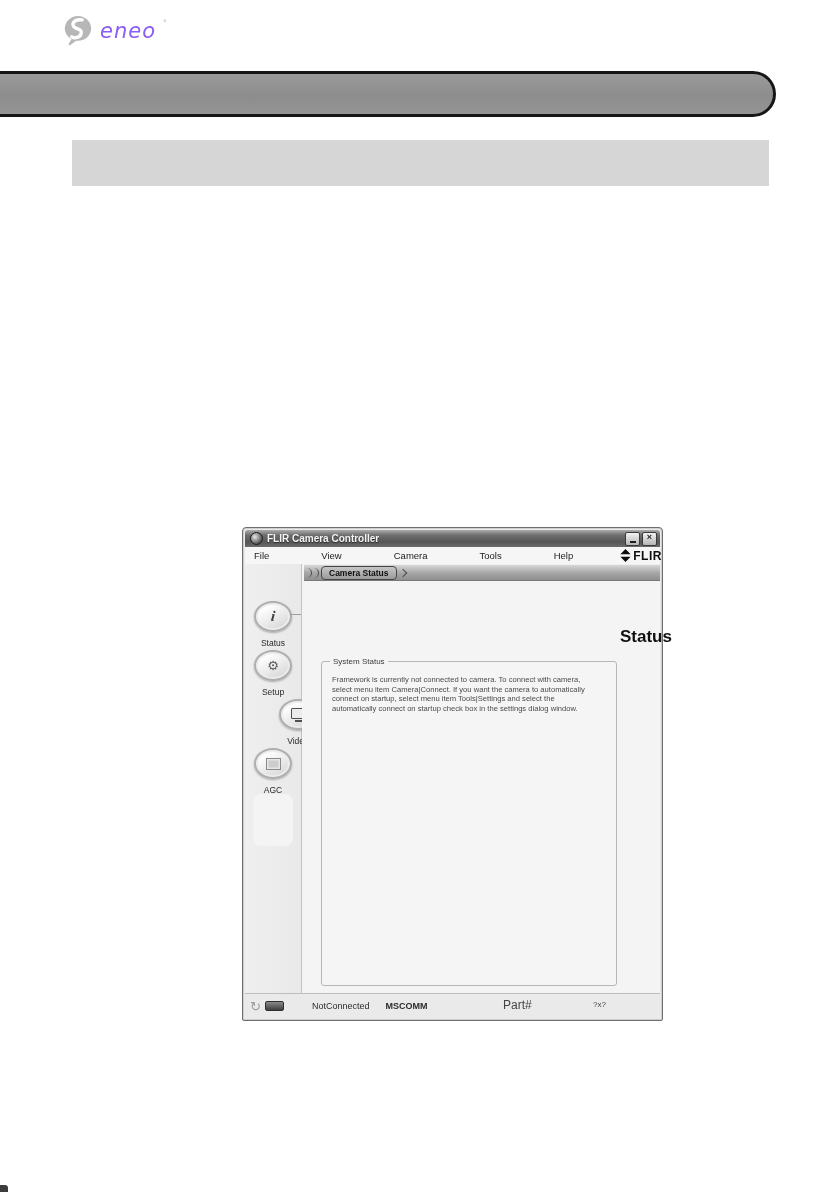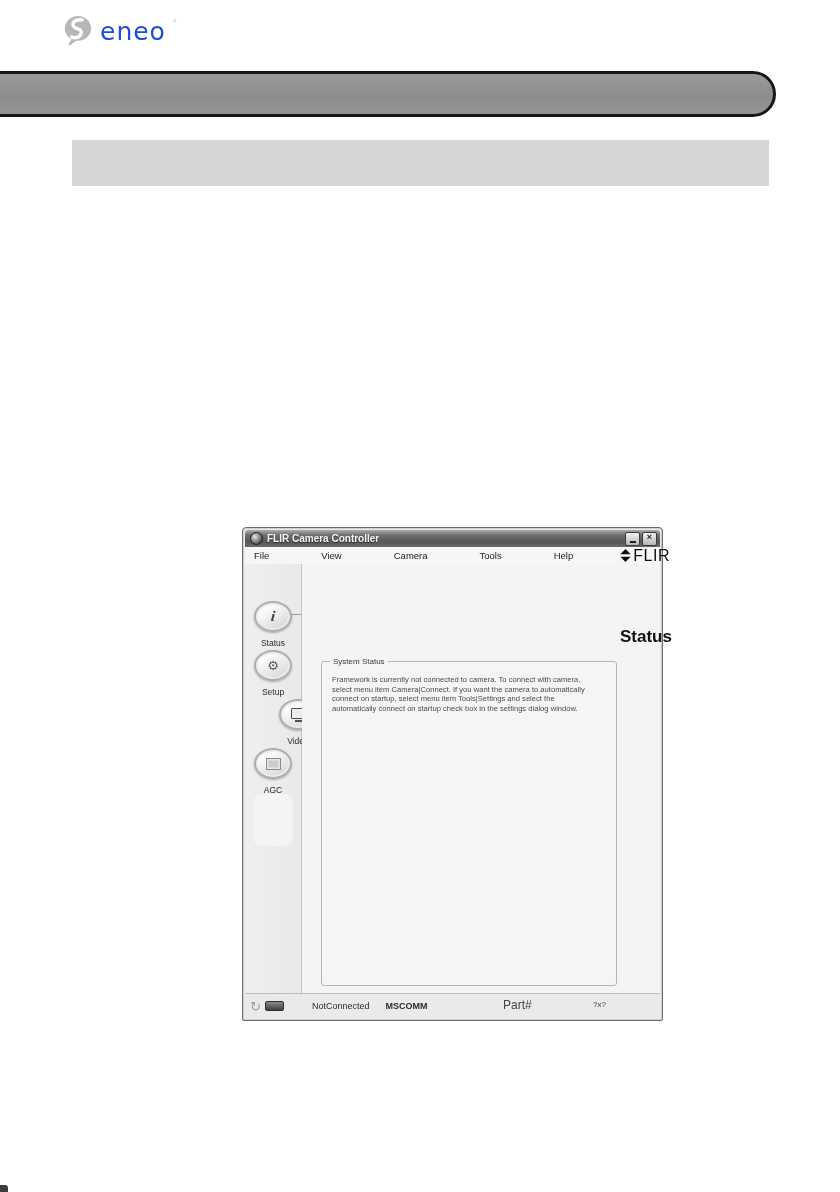--- a/index.html
+++ b/index.html
@@ -3,21 +3,21 @@
 <meta charset="utf-8">
 <style>
   html,body{margin:0;padding:0;}
   body{
     width:840px;height:1192px;position:relative;background:#ffffff;
     font-family:"Liberation Sans","DejaVu Sans",sans-serif;overflow:hidden;
     -webkit-font-smoothing:antialiased;
   }
   
   .eneo-logo{position:absolute;left:62px;top:14px;display:flex;align-items:center;gap:6px;}
-  .eneo-text{font-family:"DejaVu Sans",sans-serif;font-size:25px;color:#1d4ed8;letter-spacing:1px;}
+  .eneo-text{font-family:"DejaVu Sans",sans-serif;font-style:italic;font-size:21px;color:#8b5cf6;letter-spacing:1px;}
   .eneo-mark{font-size:9px;color:#b4b4b4;vertical-align:top;position:relative;top:-8px;left:1px;}
   .bar-dark{
     position:absolute;left:-30px;top:71px;width:800px;height:40px;
     background:linear-gradient(#9a9a9a,#8d8d8d 55%,#949494);
     border:3px solid #161616;border-radius:24px;
   }
   .bar-light{position:absolute;left:72px;top:140px;width:697px;height:46px;background:#d6d6d6;}
   .corner-mark{position:absolute;left:0;top:1185px;width:8px;height:7px;background:#3c3c3c;border-radius:0 3px 0 0;}
 
   
@@ -41,21 +41,21 @@
     font-size:9px;font-weight:bold;color:#1e1e1e;line-height:1;cursor:default;}
   .min-glyph{width:6px;height:2px;background:#1e1e1e;margin-top:7px;}
   .close-glyph{position:relative;top:-1px;}
 
   .menubar{
     position:absolute;left:2px;top:19px;right:2px;height:17px;background:#f6f6f6;
     border-bottom:1px solid #cdcdcd;display:flex;align-items:center;padding:0 4px;font-size:9.5px;color:#1c1c1c;gap:42px;
   }
   .menu-item{padding:1px 5px;}
   .flir-logo{margin-left:auto;display:flex;align-items:center;gap:2px;padding-right:2px;}
-  .flir-text{font-weight:normal;font-size:16px;letter-spacing:0.5px;color:#0d0d0d;}
+  .flir-text{font-weight:bold;font-size:12px;letter-spacing:0.5px;color:#0d0d0d;}
 
   .sidebar{
     position:absolute;left:2px;top:36px;width:56px;bottom:26px;
     background:linear-gradient(90deg,#efefef,#e9e9e9);border-right:1px solid #c3c3c3;
   }
   .side-item{position:absolute;left:0;width:56px;display:flex;flex-direction:column;align-items:center;}
   .oval{
     width:34px;height:27px;border-radius:50%;
     background:linear-gradient(150deg,#ffffff 20%,#d6d6d6 90%);
     border:2px solid #aeaeae;box-shadow:0 1px 2px rgba(0,0,0,.28), inset 0 0 0 2px #ececec;
@@ -187,20 +187,30 @@
       <div class="oval">
         <span class="agc-glyph"></span>
       </div>
       <span class="side-label">AGC</span>
     </div>
 
     <div class="side-glow"></div>
   </div>
 
   <div class="content">
+    <div class="crumb-bar">
+      <span class="crumb-curves">
+          <i></i>
+          <i></i>
+        </span>
+      <span class="crumb-tab">
+        <span>Camera Status</span>
+      </span>
+      <span class="crumb-chevron"></span>
+    </div>
 
     <div class="page-heading">Status</div>
 
     <div class="groupbox">
       <span class="groupbox-legend">System Status</span>
       <div class="groupbox-msg">Framework is currently not connected to camera. To connect with camera,
 select menu item Camera|Connect. If you want the camera to automatically
 connect on startup, select menu item Tools|Settings and select the
 automatically connect on startup check box in the settings dialog window.</div>
     </div>

